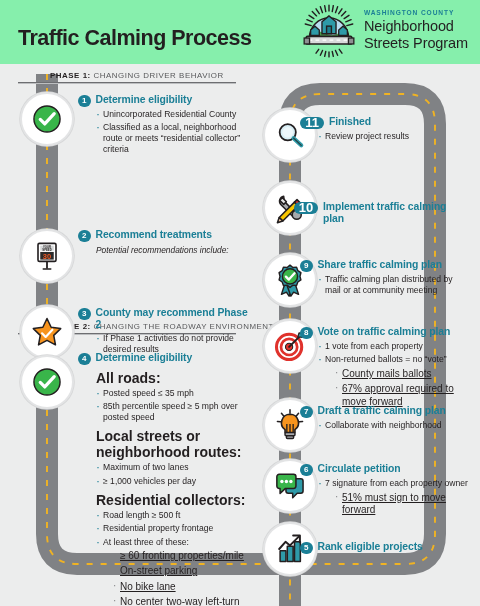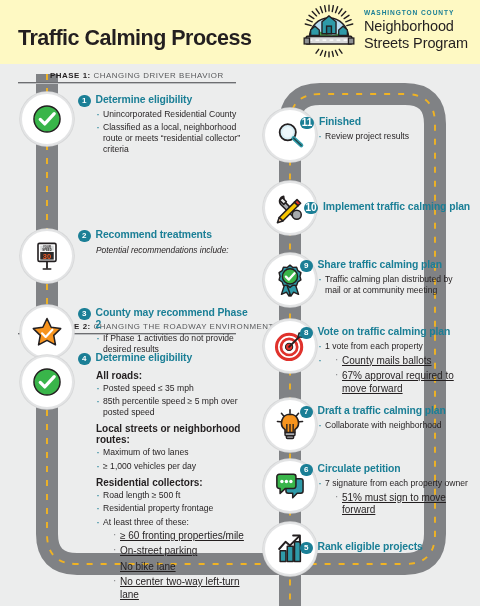--- a/index.html
+++ b/index.html
@@ -10,21 +10,21 @@
     overflow: hidden;
   }
   #page {
     position: relative;
     width: 480px; height: 606px;
     background: #ffffff;
   }
   
   #header {
     position: absolute; left: 0; top: 0; width: 480px; height: 64px;
-    background: #fef9c3;
+    background: #86efac;
   }
   #page-title {
     position: absolute; left: 18px; top: 26px;
     font-size: 21.5px; font-weight: bold; color: #231f20;
     letter-spacing: -0.5px;
   }
   #logo-block {
     position: absolute; right: 12px; top: 4px;
     display: flex; align-items: center; gap: 8px;
   }
@@ -65,31 +65,31 @@
   .step { position: absolute; }
   .step-head { display: flex; align-items: flex-start; gap: 5px; }
   .badge {
     flex: 0 0 auto;
     width: 12.5px; height: 12.5px; border-radius: 50%;
     background: #1b7f96; color: #ffffff;
     font-size: 8px; font-weight: bold;
     display: flex; align-items: center; justify-content: center;
     line-height: 1; margin-top: 0.5px;
   }
-  .badge.w2 { width: 14px; height: 12.5px; border-radius: 7px; font-size: 10px; }
+  .badge.w2 { width: 24px; height: 12.5px; border-radius: 7px; font-size: 13px; }
   .step-title {
     font-size: 10.4px; font-weight: bold; color: #1b7f96;
     line-height: 1.17; letter-spacing: -0.1px;
   }
   .note {
     font-size: 8.4px; font-style: italic; color: #231f20;
     margin: 3px 0 1px 18px;
   }
   .subhead {
-    font-size: 10px; font-weight: bold; color: #231f20;
+    font-size: 14px; font-weight: bold; color: #231f20;
     margin: 5px 0 1px 18px;
   }
   ul.bullets { list-style: none; margin: 2px 0 0 18px; }
   ul.bullets li {
     position: relative; padding-left: 7px;
     font-size: 8.6px; color: #231f20; line-height: 1.28;
     margin-bottom: 2.4px;
   }
   ul.bullets li::before {
     content: "\00b7"; position: absolute; left: 0; top: -1px;
@@ -332,21 +332,21 @@
           <path d="M13 7 a5.5 5.5 0 0 0 -3 9.3 l12 12 a5.5 5.5 0 0 0 7.8 0.5 l-4.2 -4.2 l-12 -12 Z" fill="#a7a9ac"></path>
           <path d="M11.5 8.5 l4.5 4.5 l-3 3 l-4.5 -4.5 Z" fill="#e6e7e8"></path>
           <circle cx="27.5" cy="27.5" r="5" fill="#a7a9ac"></circle>
           <path d="M8 30.5 l4 4 l17 -17 l-4 -4 Z" fill="#f7c600"></path>
           <path d="M25 13.5 l4 4 l2.8 -2.8 l-4 -4 Z" fill="#e0322c"></path>
           <path d="M8 30.5 l-2 6 l6 -2 Z" fill="#f2c9a0"></path>
         </g>
       </svg>
     </div>
 
-    <div class="step" style="left:304px; top:137px; width:176px;">
+    <div class="step" style="left:294px; top:137px; width:176px;">
       <div class="step-head">
         <span class="badge w2">10</span>
         <span class="step-title">Implement traffic calming plan</span>
       </div>
     </div>
 
     <div class="icon-node" style="left:263px; top:189px;">
       <div class="ring"></div>
       <svg viewBox="0 0 40 40">
         <g stroke="#231f20" stroke-width="1.6" stroke-linejoin="round">
@@ -383,20 +383,21 @@
     </div>
 
     <div class="step" style="left:300px; top:262px; width:170px;">
       <div class="step-head">
         <span class="badge">8</span>
         <span class="step-title">Vote on traffic calming plan</span>
       </div>
       <ul class="bullets">
         <li>1 vote from each property</li>
         <li>
+          <span>Non-returned ballots = no “vote”</span>
           <ul class="sub">
             <li>County mails ballots</li>
             <li>67% approval required to move forward</li>
           </ul>
         </li>
       </ul>
     </div>
 
     <div class="icon-node" style="left:263px; top:334px;">
       <div class="ring"></div>

